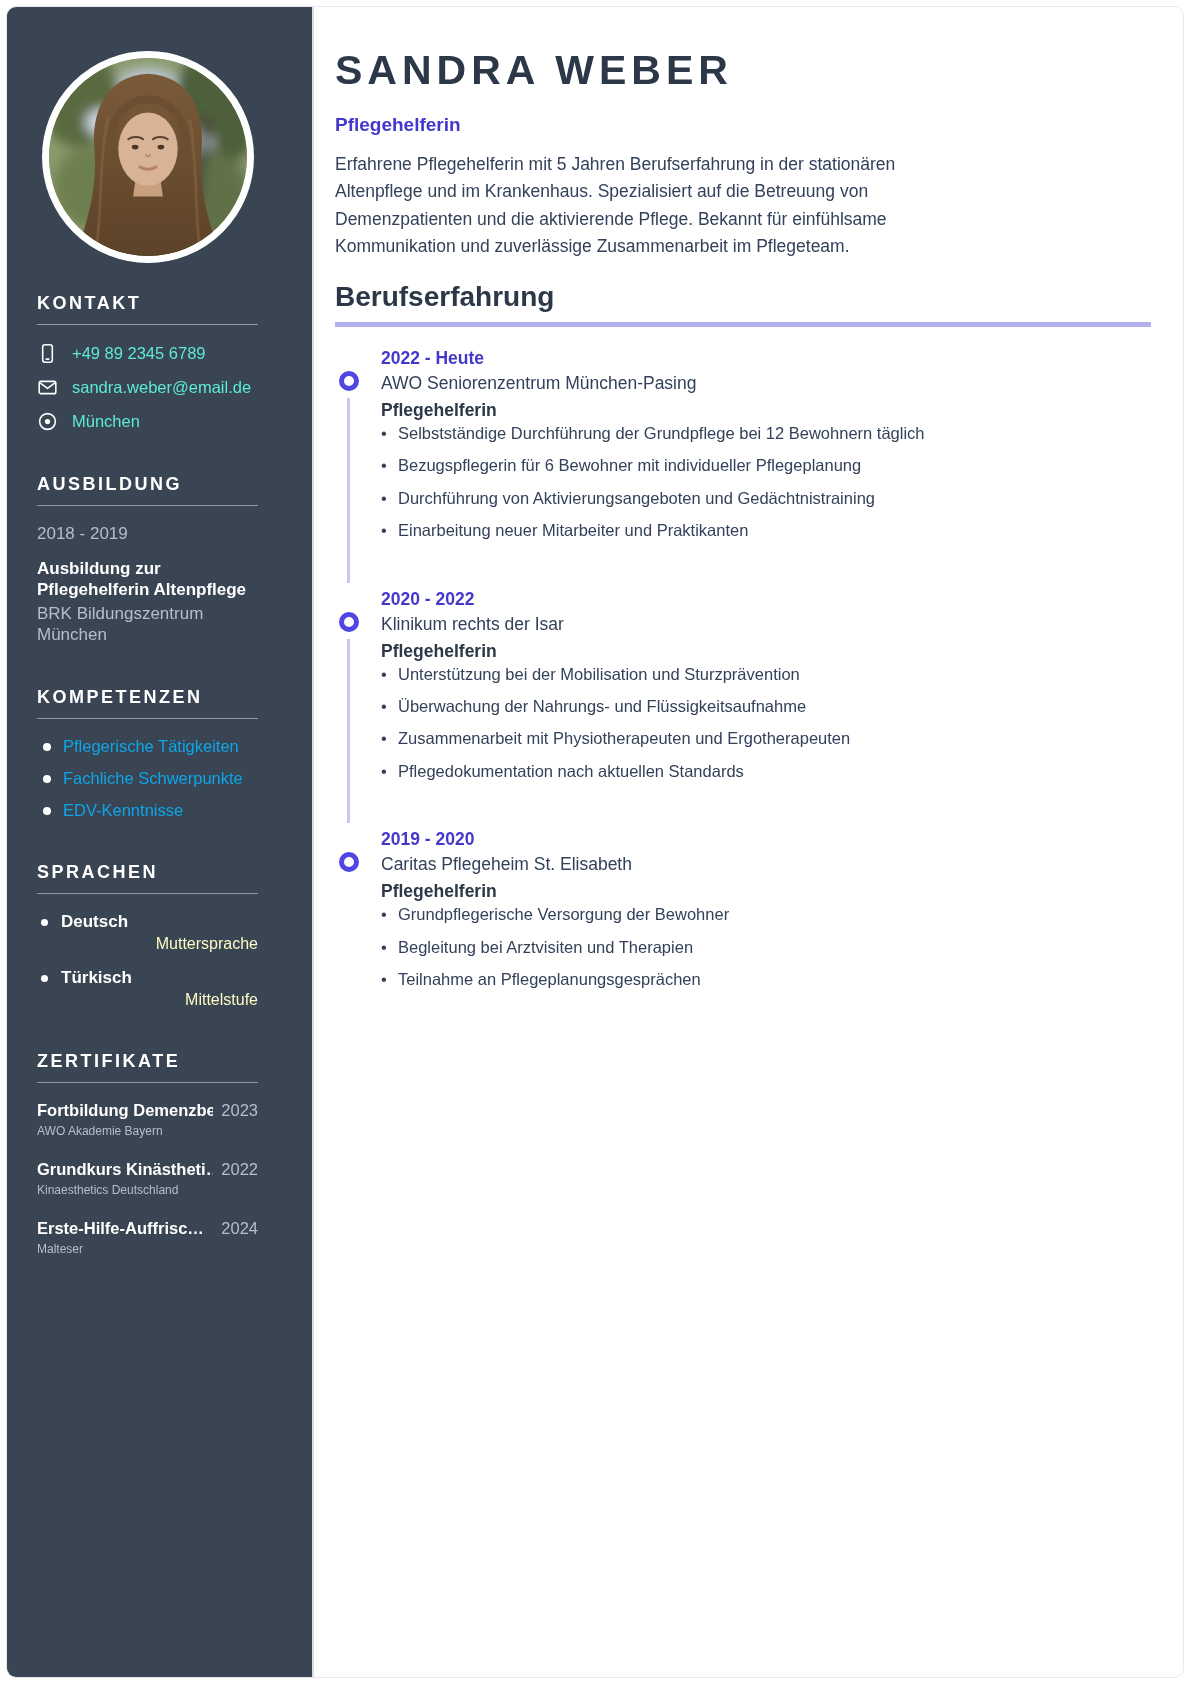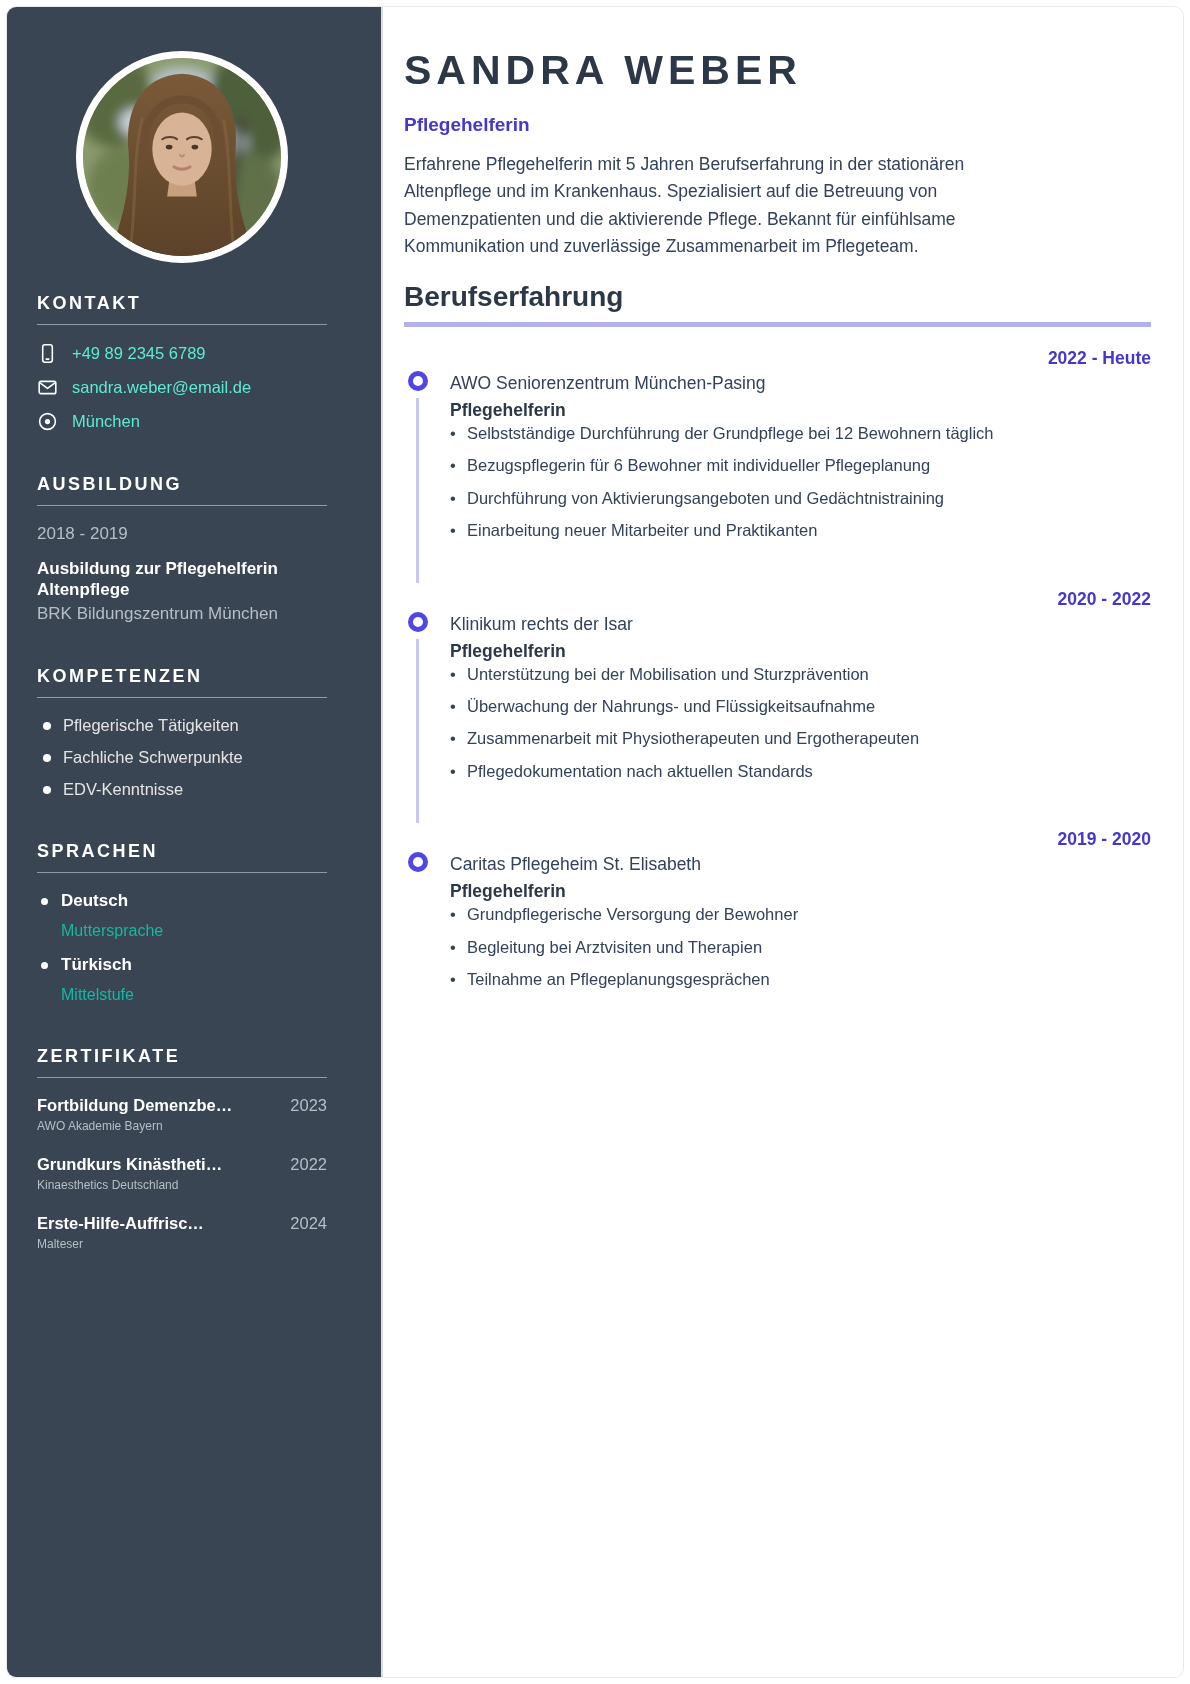--- a/index.html
+++ b/index.html
@@ -1,57 +1,57 @@
 <!DOCTYPE html>
 <html><head>
 <meta charset="utf-8">
 <style>
   html,body{margin:0;padding:0;background:#ffffff;}
   body{width:1190px;height:1684px;position:relative;font-family:"Liberation Sans",sans-serif;-webkit-font-smoothing:antialiased;}
   .card{position:absolute;inset:6px;border:1px solid #e8e8f1;border-radius:10px;overflow:hidden;display:flex;background:#ffffff;}
 
   
-  .sidebar{width:376px;flex-shrink:0;background:#394552;color:#f4f6f8;box-sizing:border-box;
+  .sidebar{width:307px;flex-shrink:0;background:#394552;color:#f4f6f8;box-sizing:border-box;
            padding:44px 54px 40px 30px;border-right:2px solid #dadde1;}
   .photo-wrap{width:198px;height:198px;border-radius:50%;border:7px solid #ffffff;overflow:hidden;
               margin:0 auto 30px auto;background:#8a9a6c;}
   .photo-wrap svg{display:block;width:100%;height:100%;}
   .s-section{margin-bottom:42px;}
   .s-heading{font-size:18px;font-weight:700;letter-spacing:2.5px;color:#ffffff;}
   .s-divider{border:none;border-top:1px solid rgba(255,255,255,.45);margin:10px 0 18px 0;}
   .contact-row{display:flex;align-items:center;gap:14px;margin-bottom:13px;font-size:16.5px;color:#5eead4;}
   .contact-row svg{flex-shrink:0;display:block;}
   .edu-period{color:#b6bfc7;font-size:17px;margin-bottom:14px;}
   .edu-degree{font-weight:700;font-size:17px;line-height:1.25;color:#ffffff;}
   .edu-school{color:#b6bfc7;font-size:17px;line-height:1.25;margin-top:2px;}
-  .dot-item{position:relative;padding-left:26px;font-size:16.5px;margin-bottom:13px;color:#e5e5e5;}
+  .dot-item{position:relative;padding-left:26px;font-size:16.5px;margin-bottom:13px;color:#0ea5e9;}
   .dot-item::before{content:"";position:absolute;left:6px;top:6px;width:8px;height:8px;border-radius:50%;background:#ffffff;}
   .lang-item{position:relative;padding-left:24px;margin-bottom:15px;}
   .lang-item::before{content:"";position:absolute;left:4px;top:7px;width:7px;height:7px;border-radius:50%;background:#ffffff;}
   .lang-name{font-weight:700;font-size:17px;color:#ffffff;}
-  .lang-level{font-size:16px;color:#14b8a6;margin-top:11px;}
+  .lang-level{font-size:16px;color:#fef9c3;margin-top:3px;text-align:right;}
   .cert{margin-bottom:22px;}
   .cert-top{display:flex;justify-content:space-between;align-items:baseline;gap:8px;}
   .cert-name{font-weight:700;font-size:16.5px;color:#ffffff;white-space:nowrap;overflow:hidden;}
   .cert-year{font-size:16.5px;color:#b6bfc7;flex-shrink:0;}
   .cert-issuer{font-size:12px;color:#b6bfc7;margin-top:4px;}
 
   
   .main{flex:1;box-sizing:border-box;padding:40px 32px 0 21px;background:#ffffff;}
   .name{font-size:41px;font-weight:700;letter-spacing:5px;color:#2c3848;margin:0;}
   .subtitle{font-size:19px;font-weight:700;color:#4338ca;margin-top:20px;}
   .summary{font-size:17.5px;line-height:1.57;color:#33415a;margin-top:15px;max-width:648px;}
   .exp-heading{font-size:28px;font-weight:700;color:#2c3848;margin:20px 0 0 0;padding-bottom:9px;
                border-bottom:5px solid #b3b1ec;}
   .timeline{margin-top:21px;}
   .entry{position:relative;padding-left:46px;margin-bottom:46px;}
   .entry:not(:last-child)::after{content:"";position:absolute;left:12px;top:50px;bottom:-40px;width:3px;background:#c9c7f3;}
   .ring{position:absolute;left:4px;top:23px;width:10px;height:10px;background:#ffffff;
         border:5px solid #4f46e5;border-radius:50%;z-index:1;}
-  .period{font-size:17.5px;font-weight:700;color:#4338ca;text-align:right;}
+  .period{font-size:17.5px;font-weight:700;color:#4338ca;}
   .company{font-size:17.5px;color:#33415a;margin-top:4px;}
   .role{font-size:17.5px;font-weight:700;color:#2c3848;margin-top:6px;}
   .bullets{list-style:none;margin:1px 0 0 0;padding:0;}
   .bullets li{position:relative;padding-left:17px;font-size:16.5px;line-height:1.42;color:#33415a;margin-bottom:9px;max-width:600px;}
   .bullets li::before{content:"\2022";position:absolute;left:0;color:#33415a;}
 </style>
 </head>
 <body>
 
 <div class="card">

